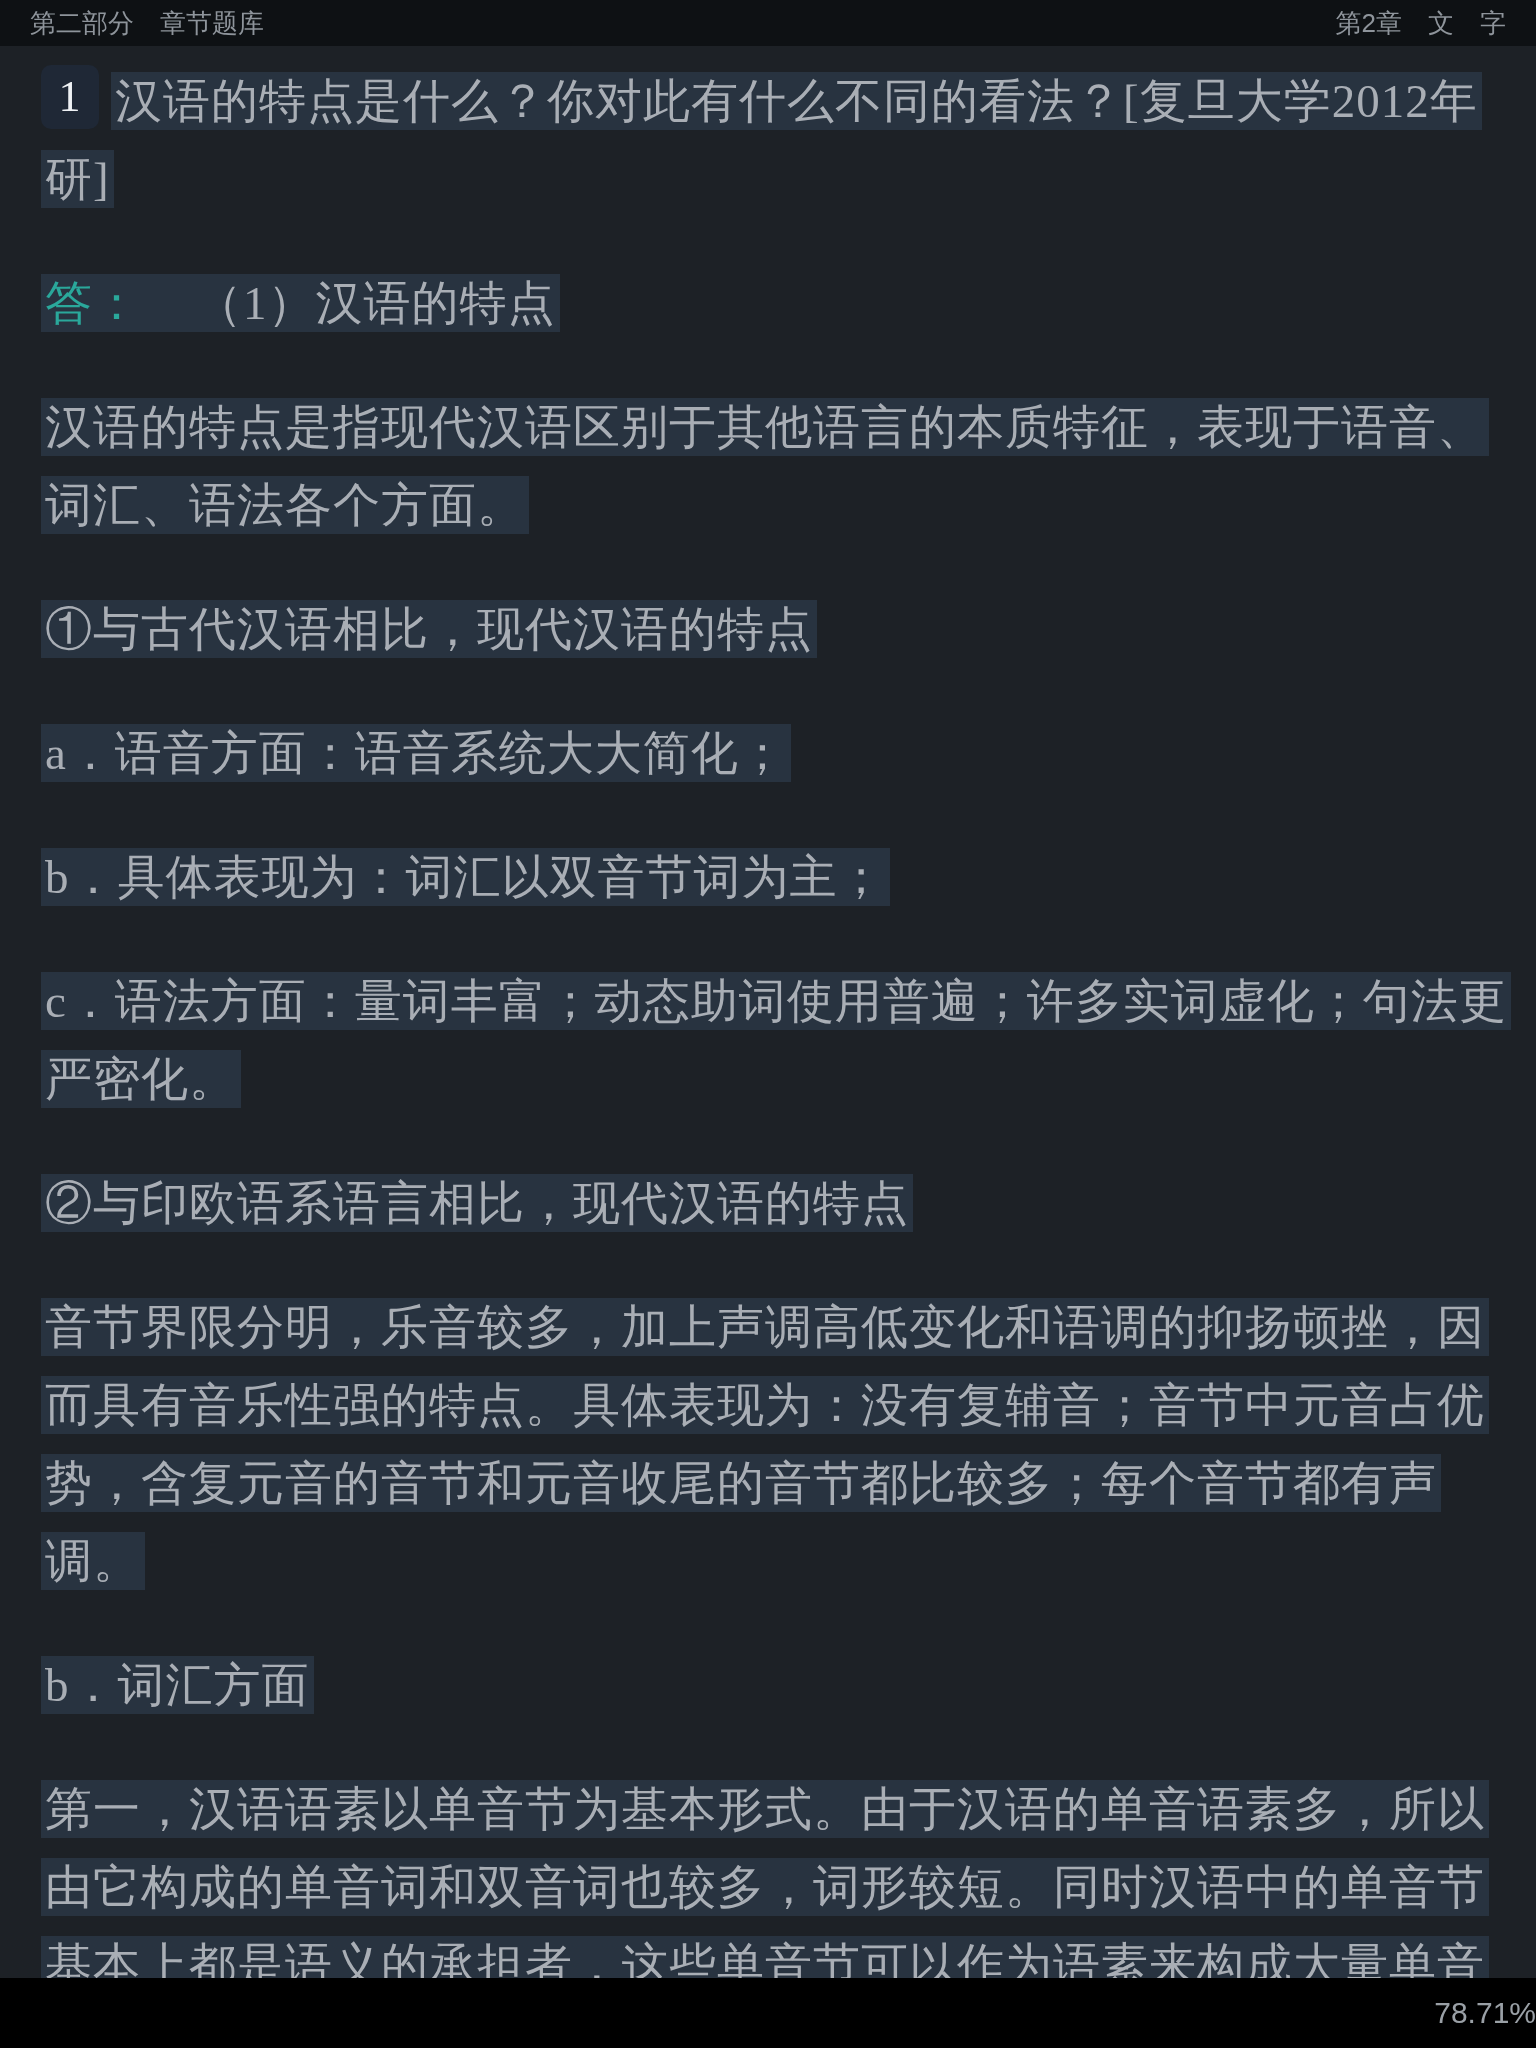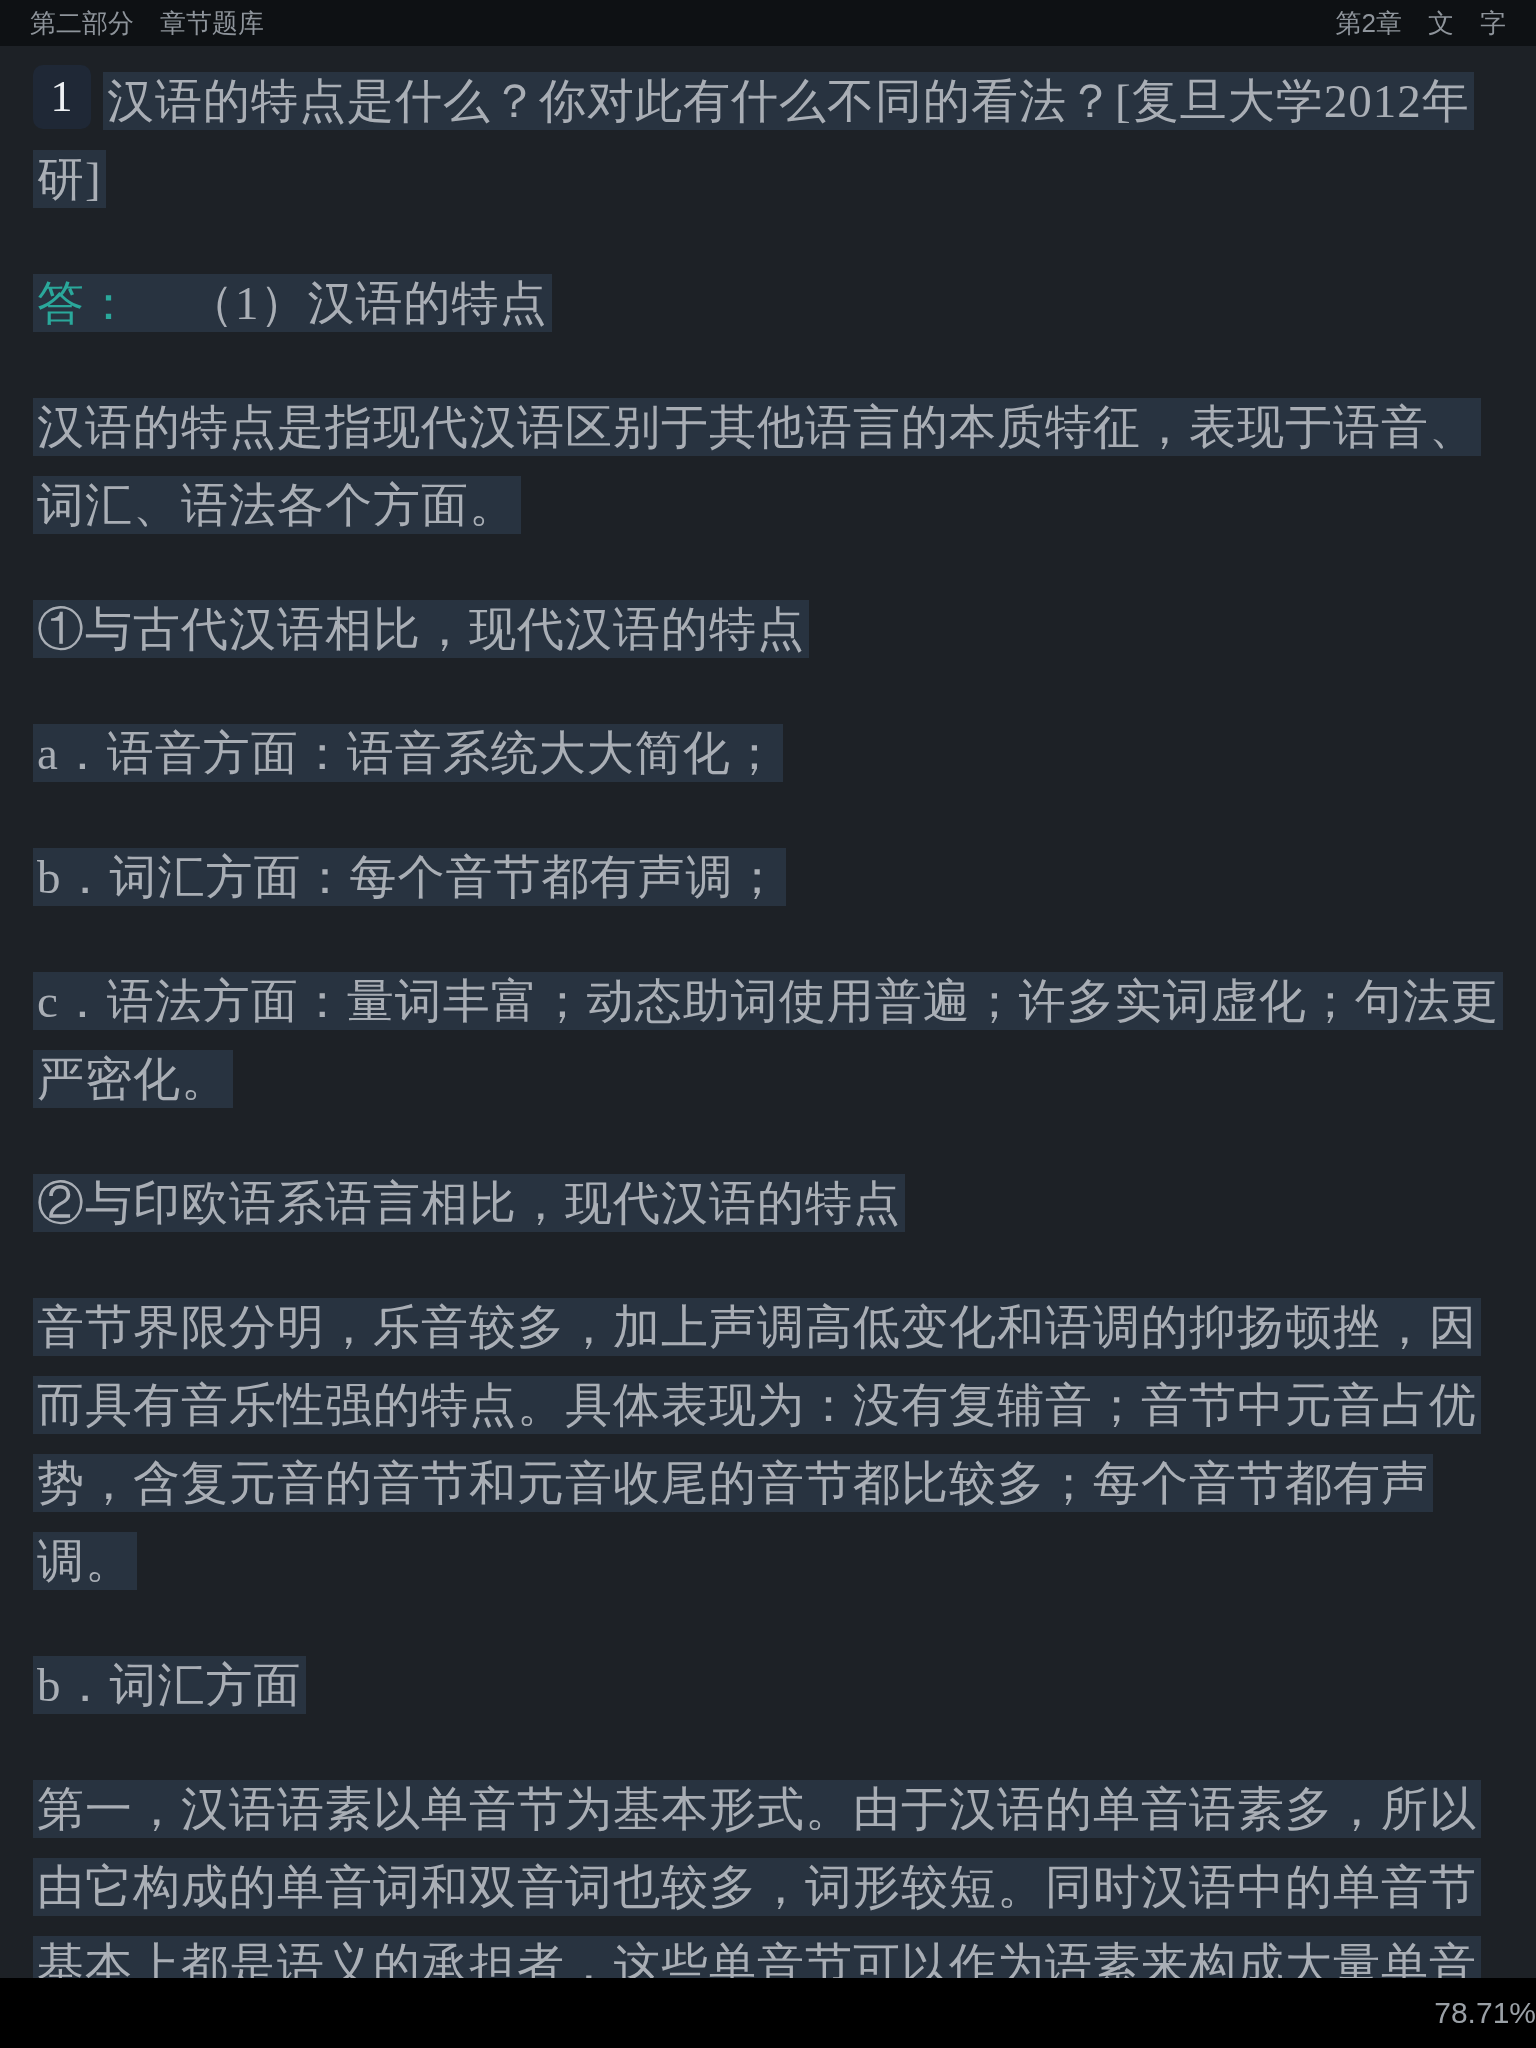--- a/index.html
+++ b/index.html
@@ -32,21 +32,21 @@
   .content {
     position: absolute;
     top: 46px; left: 0; right: 0;
     padding: 16px 28px 0 28px;
     font-size: 47px;
     line-height: 78px;
     color: #a9aeb5;
     letter-spacing: 1px;
   }
   .content p {
-    margin: 0 0 46px 5px;
+    margin: 0 0 46px 13px;
   }
   .hl {
     background: #283340;
     padding: 3px 4px;
     box-decoration-break: clone;
     -webkit-box-decoration-break: clone;
   }
   .qnum {
     display: inline-block;
     background: #1f2836;
@@ -102,21 +102,21 @@
   <p>
     <span class="hl">汉语的特点是指现代汉语区别于其他语言的本质特征，表现于语音、词汇、语法各个方面。</span>
   </p>
   <p>
     <span class="hl">①与古代汉语相比，现代汉语的特点</span>
   </p>
   <p>
     <span class="hl">a．语音方面：语音系统大大简化；</span>
   </p>
   <p>
-    <span class="hl">b．词汇方面：每个音节都有声调；</span>
+    <span class="hl">b．具体表现为：词汇以双音节词为主；</span>
   </p>
   <p>
     <span class="hl">c．语法方面：量词丰富；动态助词使用普遍；许多实词虚化；句法更严密化。</span>
   </p>
   <p>
     <span class="hl">②与印欧语系语言相比，现代汉语的特点</span>
   </p>
   <p>
     <span class="hl">音节界限分明，乐音较多，加上声调高低变化和语调的抑扬顿挫，因而具有音乐性强的特点。具体表现为：没有复辅音；音节中元音占优势，含复元音的音节和元音收尾的音节都比较多；每个音节都有声调。</span>
   </p>

